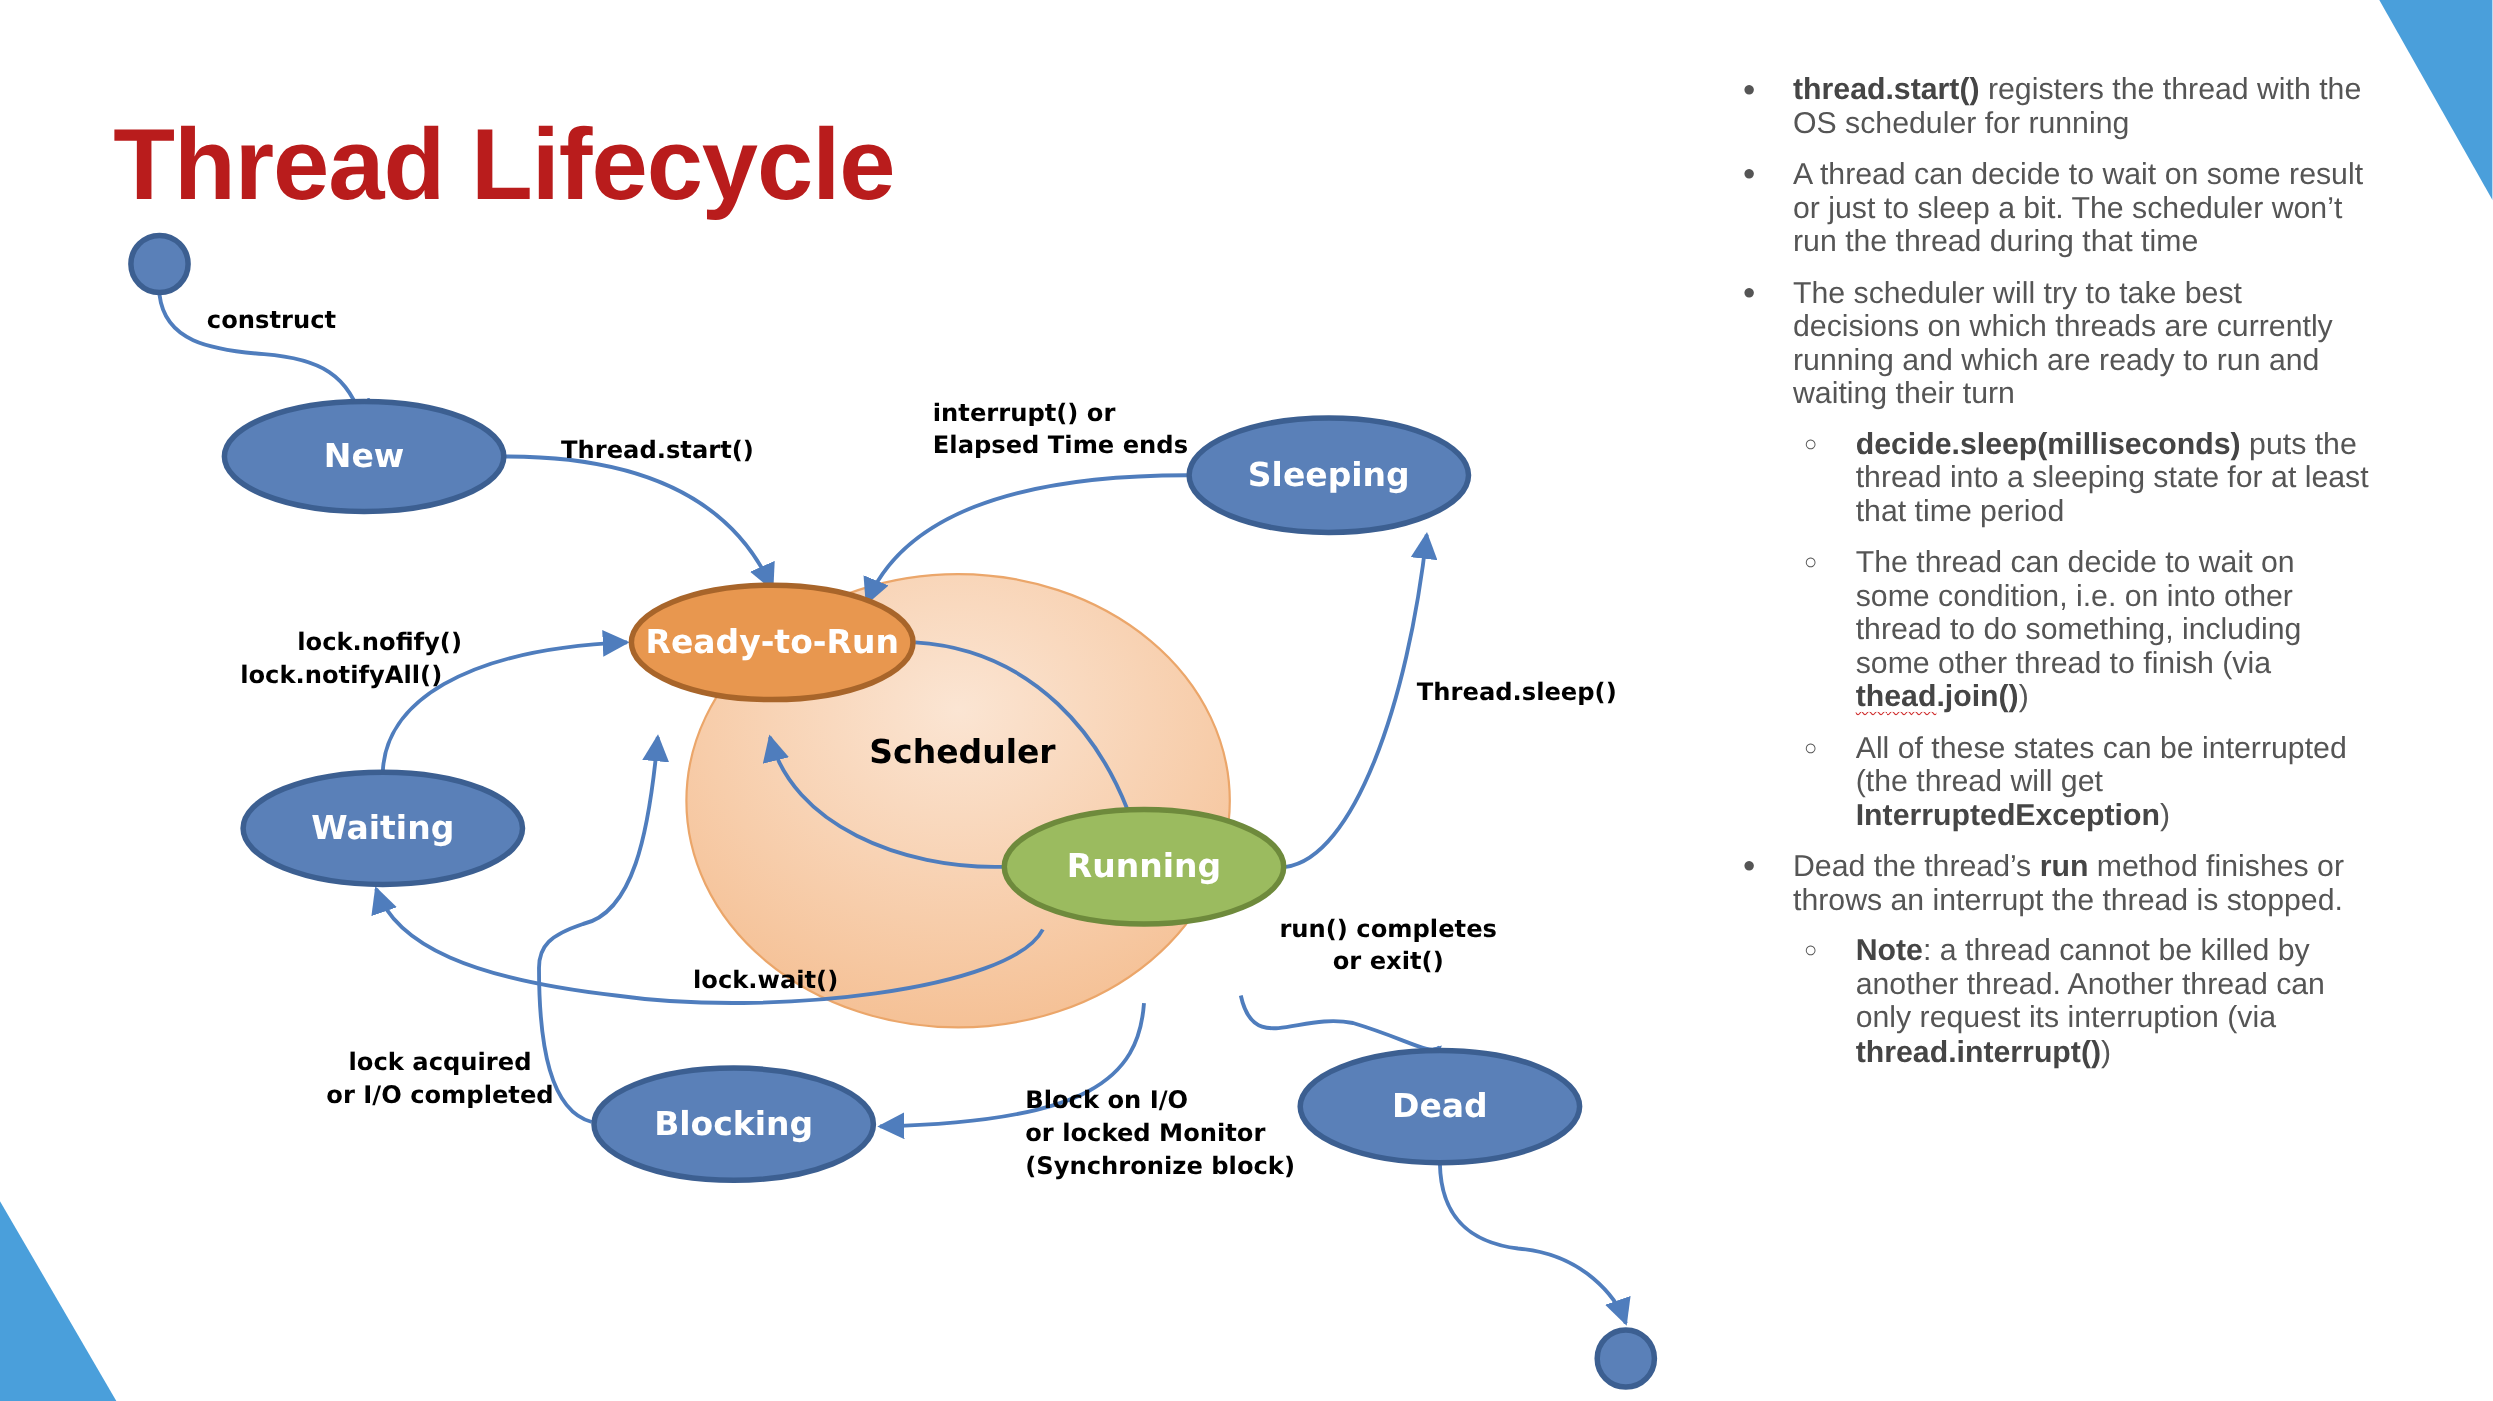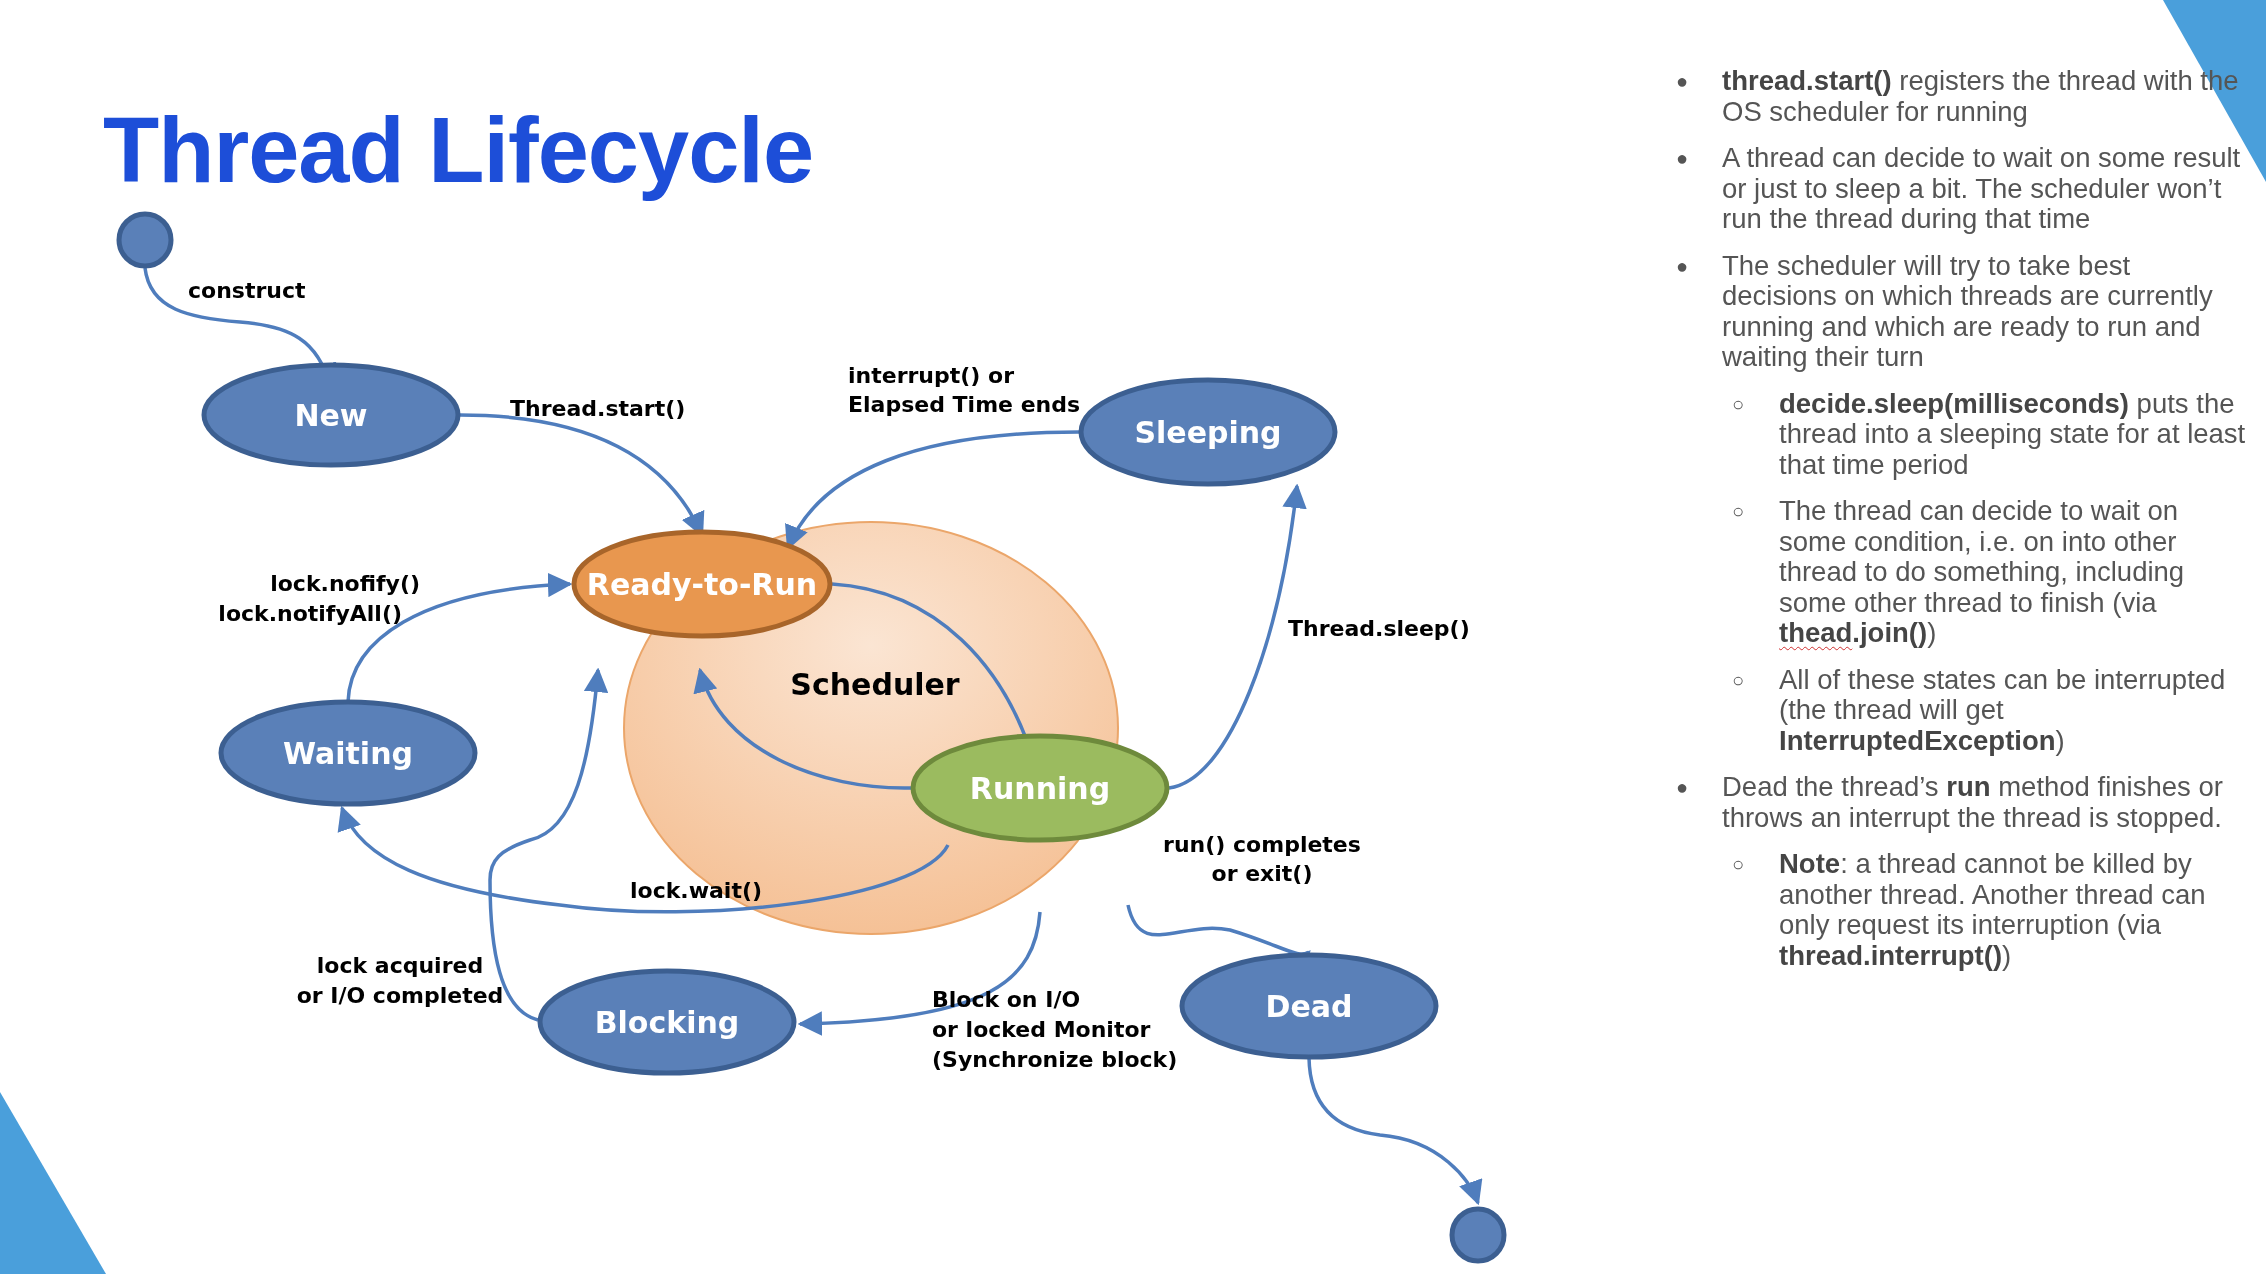--- a/index.html
+++ b/index.html
@@ -1,24 +1,24 @@
 <!DOCTYPE html>
 <html><head>
 <meta charset="utf-8">
 <style>
   html, body { margin:0; padding:0; background:#ffffff; }
   body { width:2266px; height:1274px; position:relative; overflow:hidden; font-family:"Liberation Sans", sans-serif; }
   .corner { position:absolute; }
-  #slide-title { position:absolute; left:103px; top:100px; font-family:"Liberation Sans", sans-serif; font-weight:bold; font-size:92px; color:#1d4ed8; letter-spacing:-1px; margin:0; line-height:1.1; }
+  #slide-title { position:absolute; left:103px; top:100px; font-family:"Liberation Sans", sans-serif; font-weight:bold; font-size:92px; color:#b91c1c; letter-spacing:-1px; margin:0; line-height:1.1; }
   #diagram { position:absolute; left:0; top:0; }
   .node-label { font-family:"DejaVu Sans", sans-serif; font-weight:bold; fill:#ffffff; font-size:30px; text-anchor:middle; dominant-baseline:central; }
   .edge-label { font-family:"DejaVu Sans", sans-serif; font-weight:bold; fill:#000; font-size:22px; }
   .sched-label { font-family:"DejaVu Sans", sans-serif; font-weight:bold; fill:#000; font-size:30px; text-anchor:middle; dominant-baseline:central; }
   .edge { fill:none; stroke:#4f7dbd; stroke-width:3.5; }
-  #notes { position:absolute; left:1672px; top:66px; width:580px; font-family:"Liberation Sans", sans-serif; font-size:27.5px; line-height:30.5px; color:#555555; }
+  #notes { position:absolute; left:1580px; top:66px; width:580px; font-family:"Liberation Sans", sans-serif; font-size:27.5px; line-height:30.5px; color:#555555; }
   #notes ul { margin:0; padding:0; list-style:none; }
   #notes li { position:relative; margin-bottom:16px; }
   #notes li.l1 { padding-left:50px; }
   #notes li.l2 { padding-left:107px; }
   #notes li.l1::before { content:"●"; position:absolute; left:4px; top:0; font-size:20px; color:#555; }
   #notes li.l2::before { content:"○"; position:absolute; left:60px; top:0; font-size:20px; color:#555; }
   #notes b { color:#454545; }
   .squiggle { text-decoration: underline wavy #d03030; text-decoration-thickness:1px; text-underline-offset:4px;margin-top:48px; }
 </style>
 </head>

